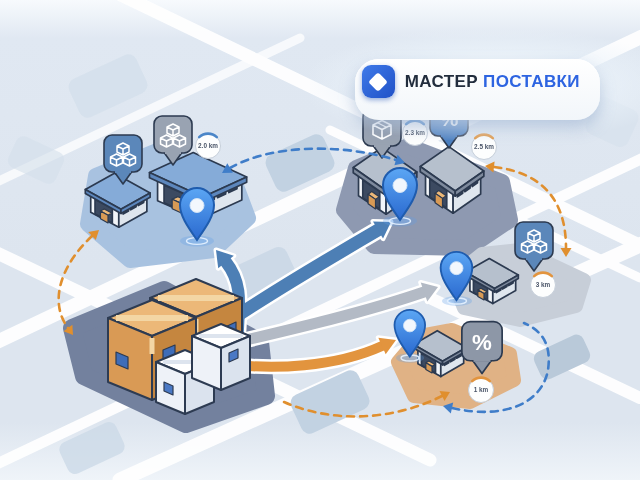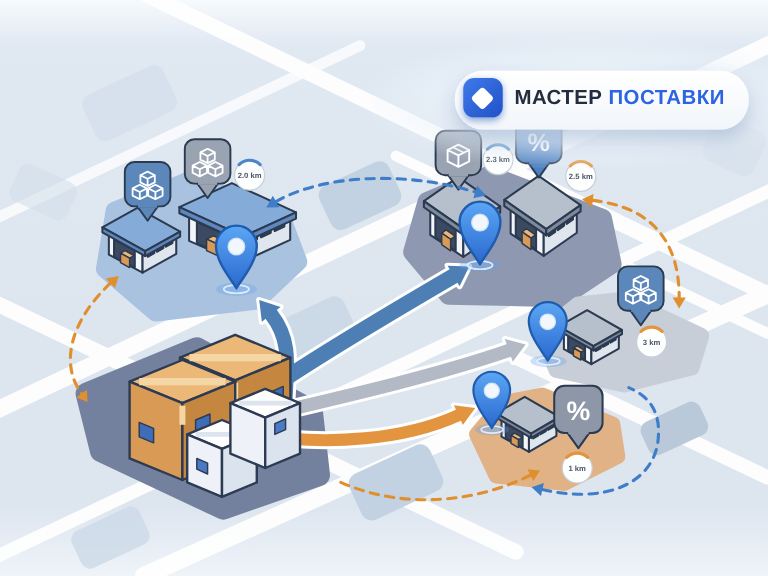--- a/index.html
+++ b/index.html
@@ -2,22 +2,22 @@
 <html><head>
 <meta charset="utf-8">
 <style>
   html,body{margin:0;padding:0;background:#e9eef5;}
   .stage{position:relative;width:640px;height:480px;overflow:hidden;
     background:linear-gradient(180deg,#f7fafd 0%,#e0e8f2 8%,#dde5ef 55%,#dde5ef 88%,#eff4f9 100%);
     font-family:"Liberation Sans",sans-serif;}
   .scene{position:absolute;left:0;top:0;}
   .logo-glow{position:absolute;right:0;top:30px;width:330px;height:110px;
     background:radial-gradient(ellipse at 55% 50%, rgba(255,255,255,.95) 0%, rgba(235,243,250,.7) 45%, rgba(221,229,239,0) 75%);}
-  .logo-pill{position:absolute;top:59px;right:16px;height:45px;display:flex;align-items:center;gap:10px;
-    padding:0 20px 4px 7px;border-radius:24px;
+  .logo-pill{position:absolute;top:59px;right:40px;height:45px;display:flex;align-items:center;gap:10px;
+    padding:0 20px 16px 7px;border-radius:24px;
     background:linear-gradient(180deg,#ffffff 0%,#f2f6fa 100%);
     box-shadow:0 8px 16px rgba(110,140,185,.38),inset 0 1px 0 #fff;}
   .logo-mark{width:33px;height:33px;border-radius:9px;flex:0 0 auto;
     background:linear-gradient(135deg,#3f7ae9 0%,#2051c7 100%);
     display:flex;align-items:center;justify-content:center;
     box-shadow:0 2px 5px rgba(25,75,180,.45);}
   .diamond{width:14px;height:14px;background:#ffffff;border-radius:3px;transform:rotate(45deg);}
   .logo-text{font-weight:bold;font-size:17px;letter-spacing:.4px;color:#222d3d;white-space:nowrap;}
   .logo-text .accent{color:#2d64e1;margin-left:5px;}
   text{font-family:"Liberation Sans",sans-serif;}

